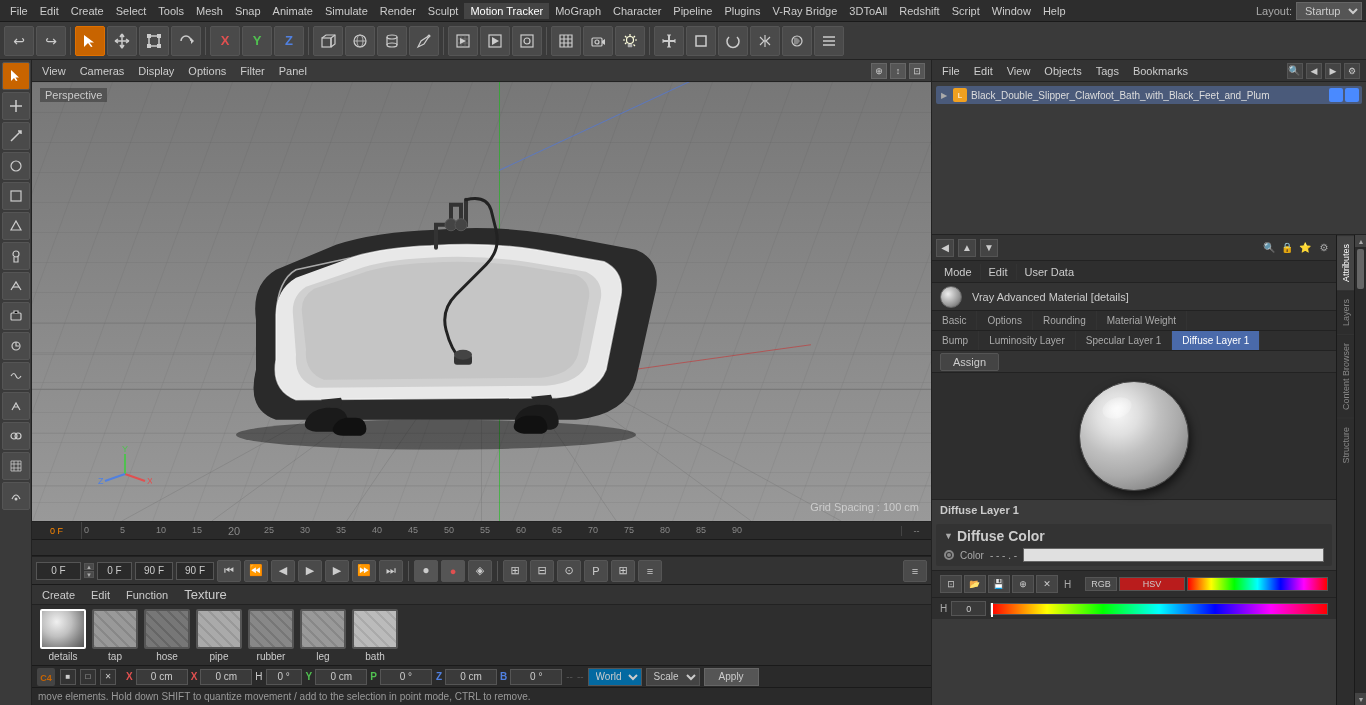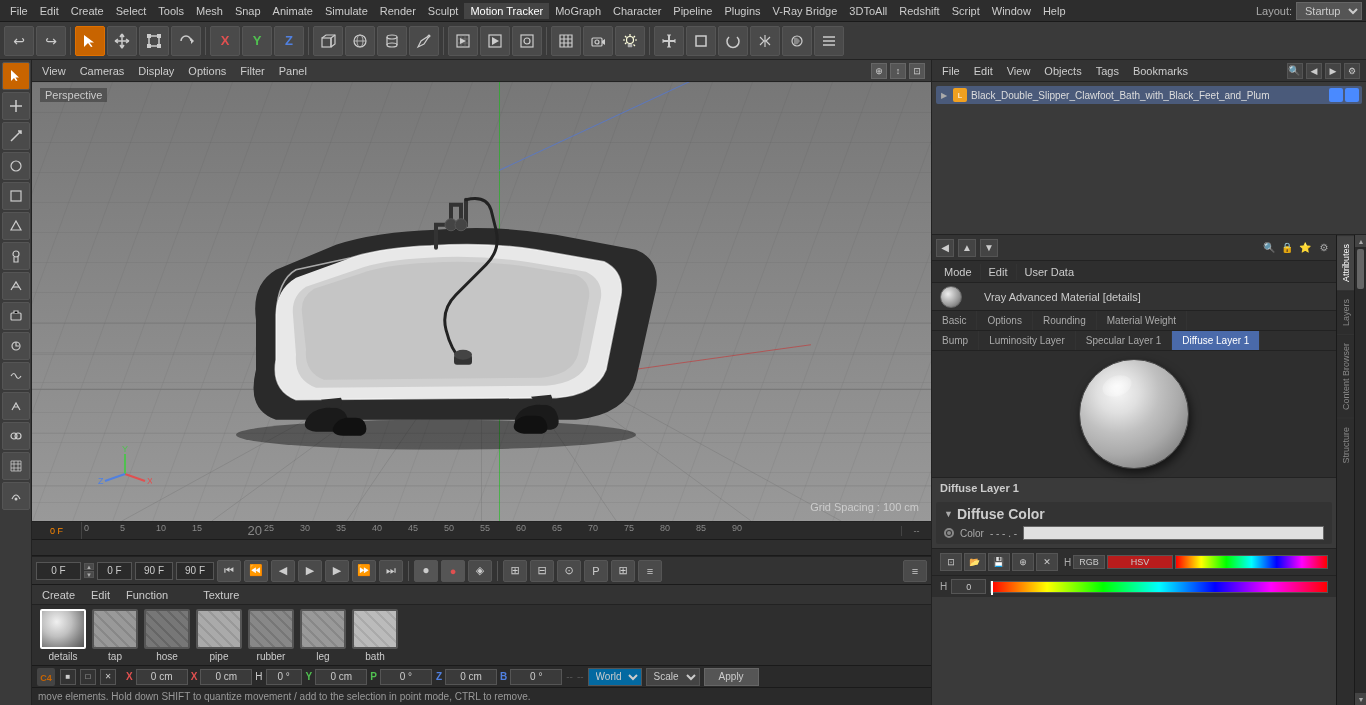--- a/index.html
+++ b/index.html
@@ -402,21 +402,21 @@
       <div style="background:#3a3a3a; border-top:1px solid #222; flex-shrink:0;">
 
         <div style="height:18px; background:#2a2a2a; display:flex; align-items:center; padding:0; font-size:9px; color:#999; border-bottom:1px solid #1a1a1a; overflow:hidden; position:relative;">
           <div style="width:50px; display:flex; align-items:center; justify-content:center; font-size:9px; color:#f80; border-right:1px solid #444; height:100%; background:#2a2a2a;">0 F</div>
           <div style="flex:1; display:flex; align-items:center; overflow:hidden; position:relative;">
             <div style="display:flex; width:100%;">
               <div style="width:36px; text-align:left; padding-left:2px; font-size:9px; color:#888;">0</div>
               <div style="width:36px; text-align:left; padding-left:2px; font-size:9px; color:#888;">5</div>
               <div style="width:36px; text-align:left; padding-left:2px; font-size:9px; color:#888;">10</div>
               <div style="width:36px; text-align:left; padding-left:2px; font-size:9px; color:#888;">15</div>
-              <div style="width:36px; text-align:right; padding-left:2px; font-size:13px; color:#888;">20</div>
+              <div style="width:36px; text-align:left; padding-left:2px; font-size:11px; color:#888;">20</div>
               <div style="width:36px; text-align:left; padding-left:2px; font-size:9px; color:#888;">25</div>
               <div style="width:36px; text-align:left; padding-left:2px; font-size:9px; color:#888;">30</div>
               <div style="width:36px; text-align:left; padding-left:2px; font-size:9px; color:#888;">35</div>
               <div style="width:36px; text-align:left; padding-left:2px; font-size:9px; color:#888;">40</div>
               <div style="width:36px; text-align:left; padding-left:2px; font-size:9px; color:#888;">45</div>
               <div style="width:36px; text-align:left; padding-left:2px; font-size:9px; color:#888;">50</div>
               <div style="width:36px; text-align:left; padding-left:2px; font-size:9px; color:#888;">55</div>
               <div style="width:36px; text-align:left; padding-left:2px; font-size:9px; color:#888;">60</div>
               <div style="width:36px; text-align:left; padding-left:2px; font-size:9px; color:#888;">65</div>
               <div style="width:36px; text-align:left; padding-left:2px; font-size:9px; color:#888;">70</div>
@@ -465,21 +465,21 @@
           </div>
         </div>
       </div>
 
       <div style="background:#2e2e2e; border-top:1px solid #1a1a1a; flex-shrink:0;">
 
         <div style="display:flex; align-items:center; height:20px; background:#333; padding:0 6px; gap:8px; border-bottom:1px solid #222;">
           <span style="font-size:11px; color:#ccc; cursor:pointer; padding:1px 4px;">Create</span>
           <span style="font-size:11px; color:#ccc; cursor:pointer; padding:1px 4px;">Edit</span>
           <span style="font-size:11px; color:#ccc; cursor:pointer; padding:1px 4px;">Function</span>
-          <span style="font-size:11px; color:#ccc; cursor:pointer; padding:1px 4px;margin-left:19px;">Texture</span>
+          <span style="font-size:13px; color:#ccc; cursor:pointer; padding:1px 4px;">Texture</span>
         </div>
 
         <div style="display:flex; align-items:center; padding:4px 8px; gap:6px; height:60px;">
 
           <div class="material-item">
             <div style="width:46px; height:40px; border:2px solid #fff; border-radius:2px; background:radial-gradient(circle at 35% 30%, #f0f0f0, #c0c0c0 40%, #888 70%, #555); cursor:pointer;"></div>
             <span style="font-size:10px; color:#ccc;">details</span>
           </div>
 
           <div class="material-item">
@@ -611,39 +611,42 @@
               <div style="width:16px; height:16px; display:flex; align-items:center; justify-content:center; font-size:10px; cursor:pointer; color:#aaa;">⚙</div>
             </div>
           </div>
 
           <div style="display:flex; align-items:center; height:22px; background:#2e2e2e; border-bottom:1px solid #222; padding:0 4px;">
             <span style="font-size:11px; color:#ccc; padding:2px 8px; cursor:pointer; border-right:1px solid #333;">Mode</span>
             <span style="font-size:11px; color:#ccc; padding:2px 8px; cursor:pointer; border-right:1px solid #333;">Edit</span>
             <span style="font-size:11px; color:#ccc; padding:2px 8px; cursor:pointer;">User Data</span>
           </div>
 
-          <div style="display:flex; align-items:center; height:28px; background:#333; border-bottom:1px solid #222; padding:0 8px; gap:22px;">
+          <div style="display:flex; align-items:center; height:28px; background:#333; border-bottom:1px solid #222; padding:0 8px; gap:10px;">
             <div style="width:22px; height:22px; border-radius:50%; background:radial-gradient(circle at 35% 35%, #eee, #999 60%, #555); border:1px solid #666; flex-shrink:0;"></div>
             <span style="font-size:11px; color:#ccc;">Vray Advanced Material [details]</span>
           </div>
 
           <div style="display:flex; height:20px; background:#2e2e2e; border-bottom:1px solid #222;">
             <div style="padding:2px 10px; font-size:10px; color:#aaa; cursor:pointer; border-right:1px solid #333; display:flex; align-items:center;">Basic</div>
             <div style="padding:2px 10px; font-size:10px; color:#aaa; cursor:pointer; border-right:1px solid #333; display:flex; align-items:center;">Options</div>
             <div style="padding:2px 10px; font-size:10px; color:#aaa; cursor:pointer; border-right:1px solid #333; display:flex; align-items:center;">Rounding</div>
             <div style="padding:2px 10px; font-size:10px; color:#aaa; cursor:pointer; border-right:1px solid #333; display:flex; align-items:center;">Material Weight</div>
           </div>
 
           <div style="display:flex; height:20px; background:#2e2e2e; border-bottom:1px solid #222;">
             <div style="padding:2px 10px; font-size:10px; color:#aaa; cursor:pointer; border-right:1px solid #333; display:flex; align-items:center;">Bump</div>
             <div style="padding:2px 10px; font-size:10px; color:#aaa; cursor:pointer; border-right:1px solid #333; display:flex; align-items:center;">Luminosity Layer</div>
             <div style="padding:2px 10px; font-size:10px; color:#aaa; cursor:pointer; border-right:1px solid #333; display:flex; align-items:center;">Specular Layer 1</div>
             <div style="padding:2px 10px; font-size:10px; color:#fff; cursor:pointer; border-right:1px solid #333; display:flex; align-items:center; background:#4a6aaa;">Diffuse Layer 1</div>
           </div>
 
+          <div style="display:flex; align-items:center; height:22px; background:#333; padding:0 8px; border-bottom:1px solid #222;">
+            <button style="font-size:11px; color:#ccc; background:#444; border:1px solid #555; padding:2px 12px; cursor:pointer; border-radius:2px;">Assign</button>
+          </div>
 
           <div style="display:flex; justify-content:center; align-items:center; padding:8px; background:#2e2e2e; border-bottom:1px solid #222; flex-shrink:0;">
             <div style="width:110px; height:110px; border-radius:50%; background:radial-gradient(circle at 35% 30%, #f5f5f5 0%, #e0e0e0 20%, #c0c0c0 40%, #aaa 60%, #888 80%, #666); border:1px solid #444; box-shadow:2px 4px 10px rgba(0,0,0,0.6); position:relative; overflow:hidden;">
 
               <div style="position:absolute; top:15%; left:20%; width:30px; height:20px; background:radial-gradient(ellipse, rgba(255,255,255,0.8), transparent); border-radius:50%; transform:rotate(-20deg);"></div>
             </div>
           </div>
 
 
           <div style="padding:4px 8px; background:#3a3a3a; flex-shrink:0;">
@@ -666,21 +669,21 @@
             </div>
           </div>
 
           <div style="display:flex; align-items:center; gap:2px; padding:4px 8px; background:#2e2e2e; border-top:1px solid #222; flex-shrink:0;">
             <div style="width:22px; height:18px; background:#444; border:1px solid #555; font-size:9px; color:#ccc; display:flex; align-items:center; justify-content:center; cursor:pointer;">⊡</div>
             <div style="width:22px; height:18px; background:#444; border:1px solid #555; font-size:9px; color:#ccc; display:flex; align-items:center; justify-content:center; cursor:pointer;">📂</div>
             <div style="width:22px; height:18px; background:#444; border:1px solid #555; font-size:9px; color:#ccc; display:flex; align-items:center; justify-content:center; cursor:pointer;">💾</div>
             <div style="width:22px; height:18px; background:#444; border:1px solid #555; font-size:9px; color:#ccc; display:flex; align-items:center; justify-content:center; cursor:pointer;">⊕</div>
             <div style="width:22px; height:18px; background:#444; border:1px solid #555; font-size:9px; color:#ccc; display:flex; align-items:center; justify-content:center; cursor:pointer;">✕</div>
             <span style="font-size:10px; color:#aaa; margin-left:4px;">H</span>
-            <div style="padding:1px 5px; background:#444; border:1px solid #555; font-size:9px; color:#ccc; cursor:pointer;">RGB</div>
+            <div style="padding:1px 5px; background:#444; border:1px solid #555; font-size:9px; color:#ccc; cursor:pointer;margin-left:12px;">RGB</div>
             <div style="padding:1px 23px; background:#b91c1c; border:1px solid #555; font-size:9px; color:#ccc; cursor:pointer;">HSV</div>
             <div style="flex:1; height:14px; background:linear-gradient(90deg, #f00, #ff0, #0f0, #0ff, #00f, #f0f, #f00); border:1px solid #555; cursor:pointer;"></div>
           </div>
 
           <div style="display:flex; align-items:center; gap:4px; padding:3px 8px; background:#2e2e2e; border-top:1px solid #222; flex-shrink:0;">
             <span style="font-size:10px; color:#aaa;">H</span>
             <input type="text" style="width: 35px; height: 15px; background: rgb(58, 58, 58); border: 1px solid rgb(85, 85, 85); color: rgb(204, 204, 204); font-size: 9px; text-align: center;" value="0">
             <div style="flex:1; height:12px; background:linear-gradient(90deg, #f00, #ff0, #0f0, #0ff, #00f, #f0f, #f00); border:1px solid #555; cursor:pointer; position:relative;">
               <div style="position:absolute; left:0; top:-1px; width:2px; height:14px; background:#fff;"></div>
             </div>

